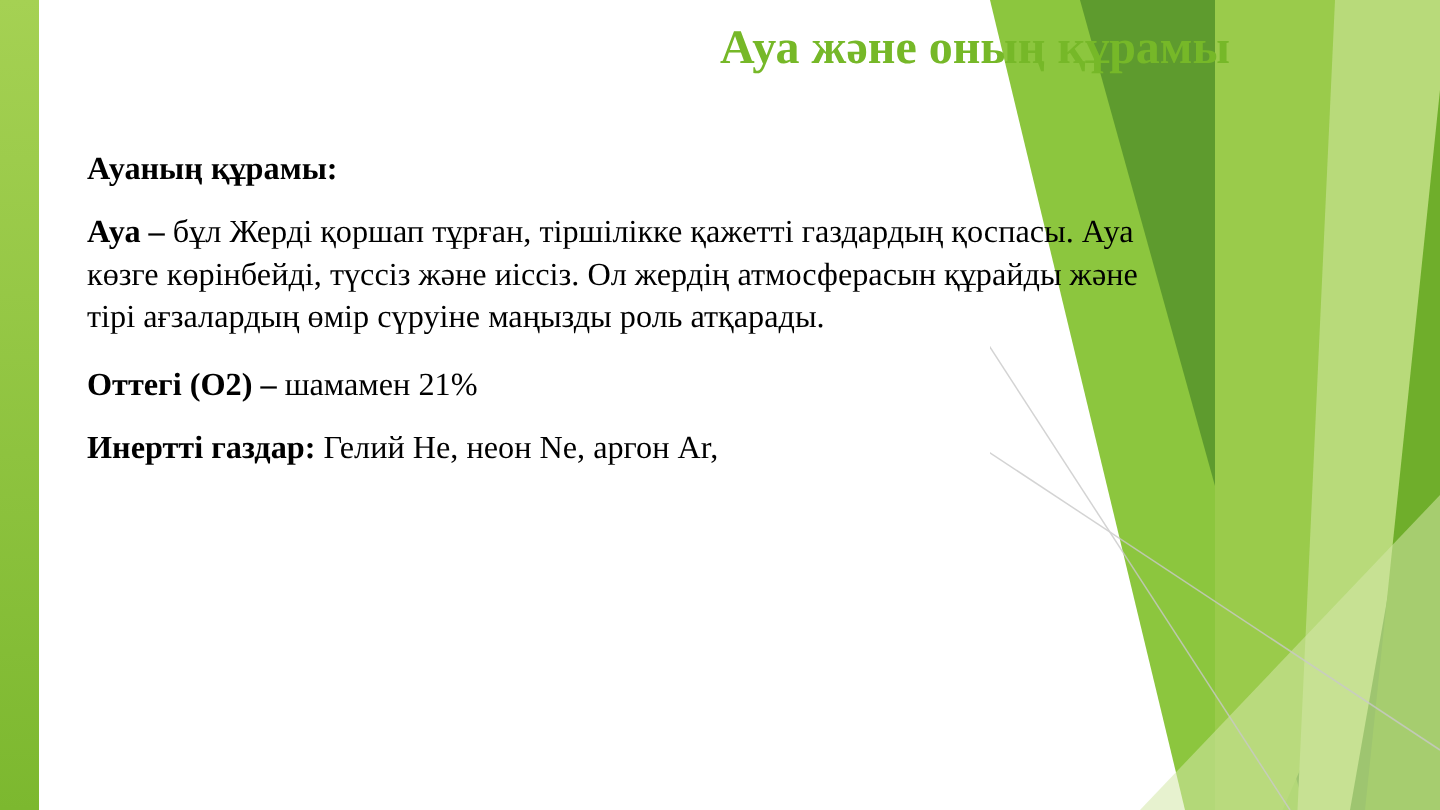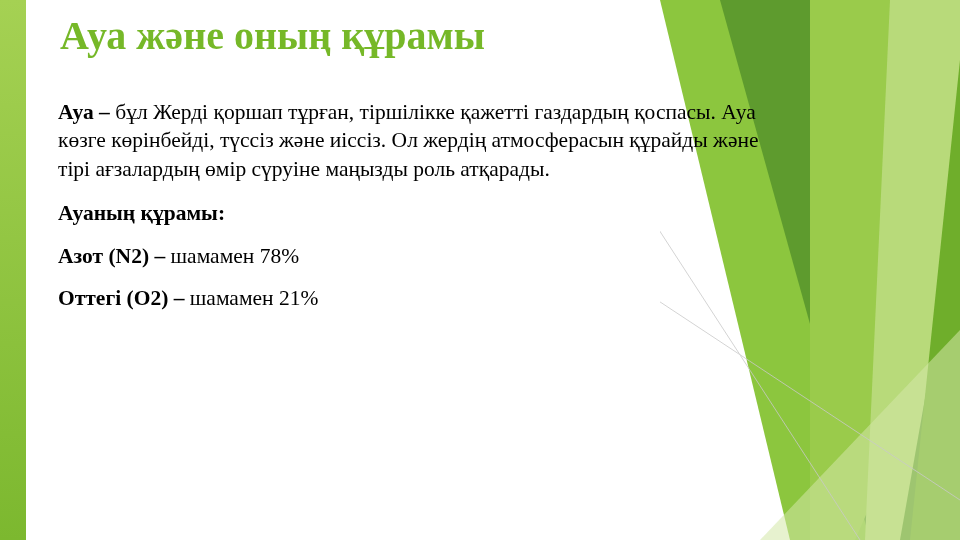--- a/index.html
+++ b/index.html
@@ -51,23 +51,23 @@
   .right-deco svg {
     display: block;
   }
 
   
   .title {
     position: absolute;
     left: 60px;
     top: 14px;
     width: 760px;
-    text-align: left;
+    text-align: right;
     font-family: "Liberation Serif", serif;
-    font-size: 40px;
+    font-size: 32px;
     font-weight: bold;
     color: #76B828;
     letter-spacing: 0px;
     line-height: 1.1;
   }
 
   
   .content {
     position: absolute;
     left: 58px;
@@ -116,33 +116,33 @@
         <line x1="-150" y1="0" x2="200" y2="540"></line>
         <line x1="-230" y1="150" x2="300" y2="500"></line>
       </g>
     </svg>
   </div>
 
   <div class="title">Ауа және оның құрамы</div>
 
   <div class="content">
 
+    <p class="para tight">
+      <span class="b">Ауаның құрамы:</span>
+    </p>
+
     <p class="para intro">
       <span class="b">Ауа – </span><span>бұл Жерді қоршап тұрған, тіршілікке қажетті газдардың қоспасы. Ауа көзге көрінбейді, түссіз және иіссіз. Ол жердің атмосферасын құрайды және тірі ағзалардың өмір сүруіне маңызды роль атқарады.</span>
     </p>
 
-    <p class="para tight">
-      <span class="b">Ауаның құрамы:</span>
-    </p>
-
-    <p class="para tight">
-      <span class="b">Азот (N2) – </span><span>шамамен 78%</span>
-    </p>
 
     <p class="para tight">
       <span class="b">Оттегі (О2) – </span><span>шамамен 21%</span>
     </p>
 
 
+    <p class="para tight">
+      <span class="b">Инертті газдар: </span><span>Гелий He, неон Ne, аргон Ar,</span>
+    </p>
 
 
   </div>
 </div>
 
 </body></html>

